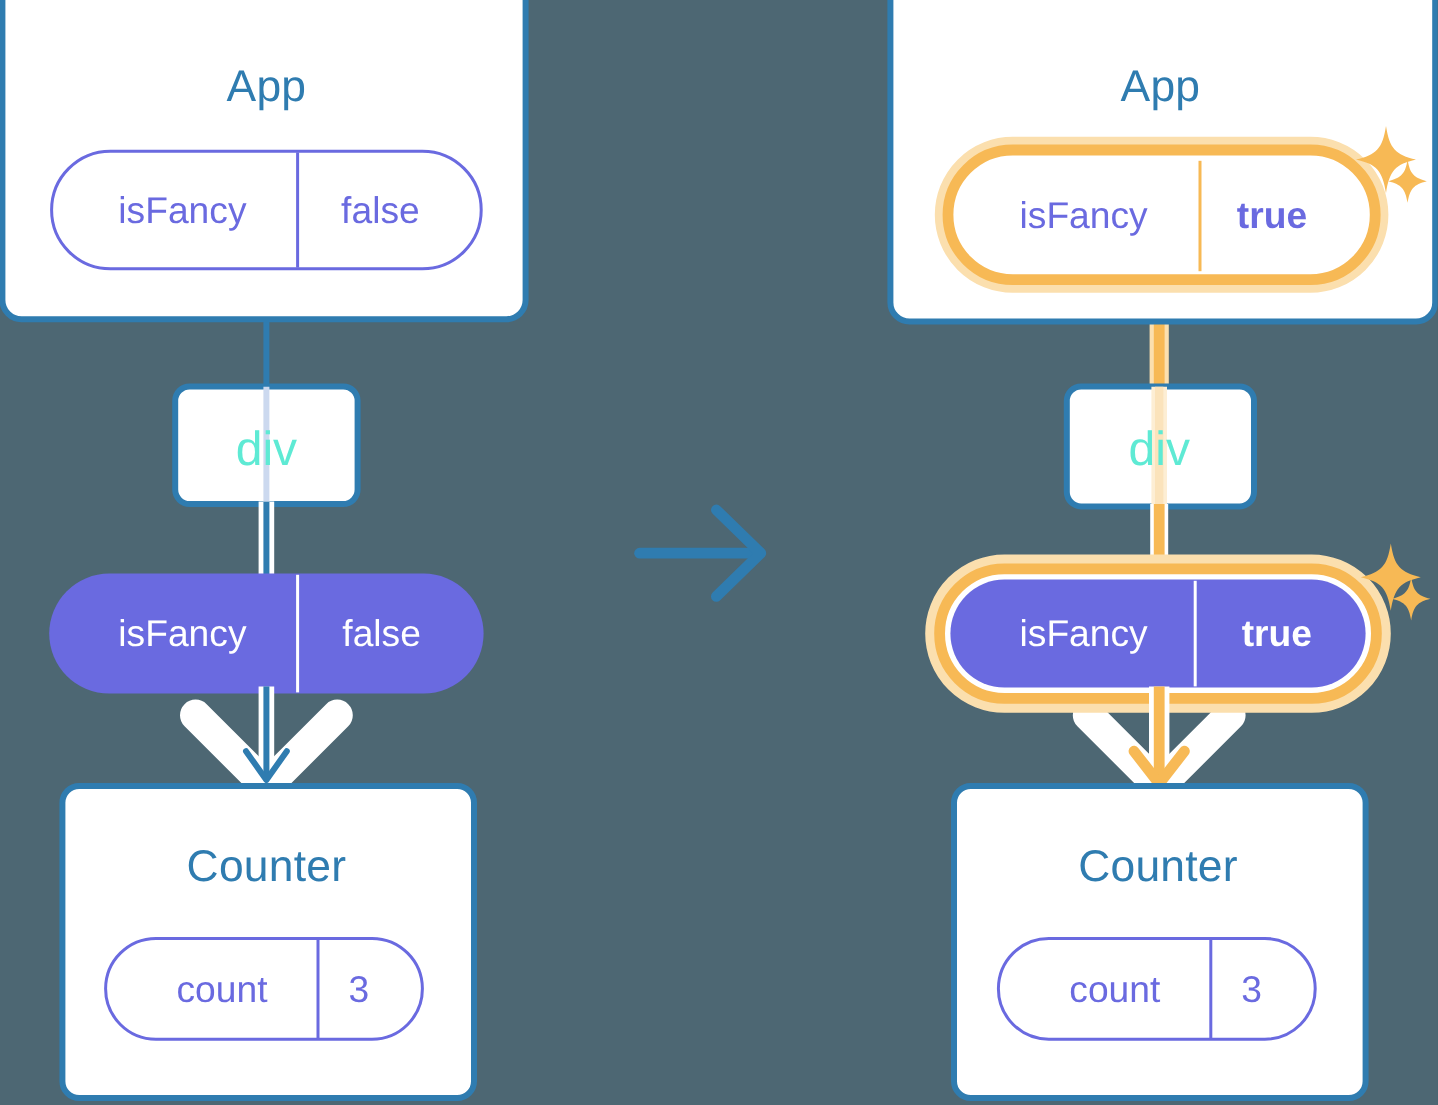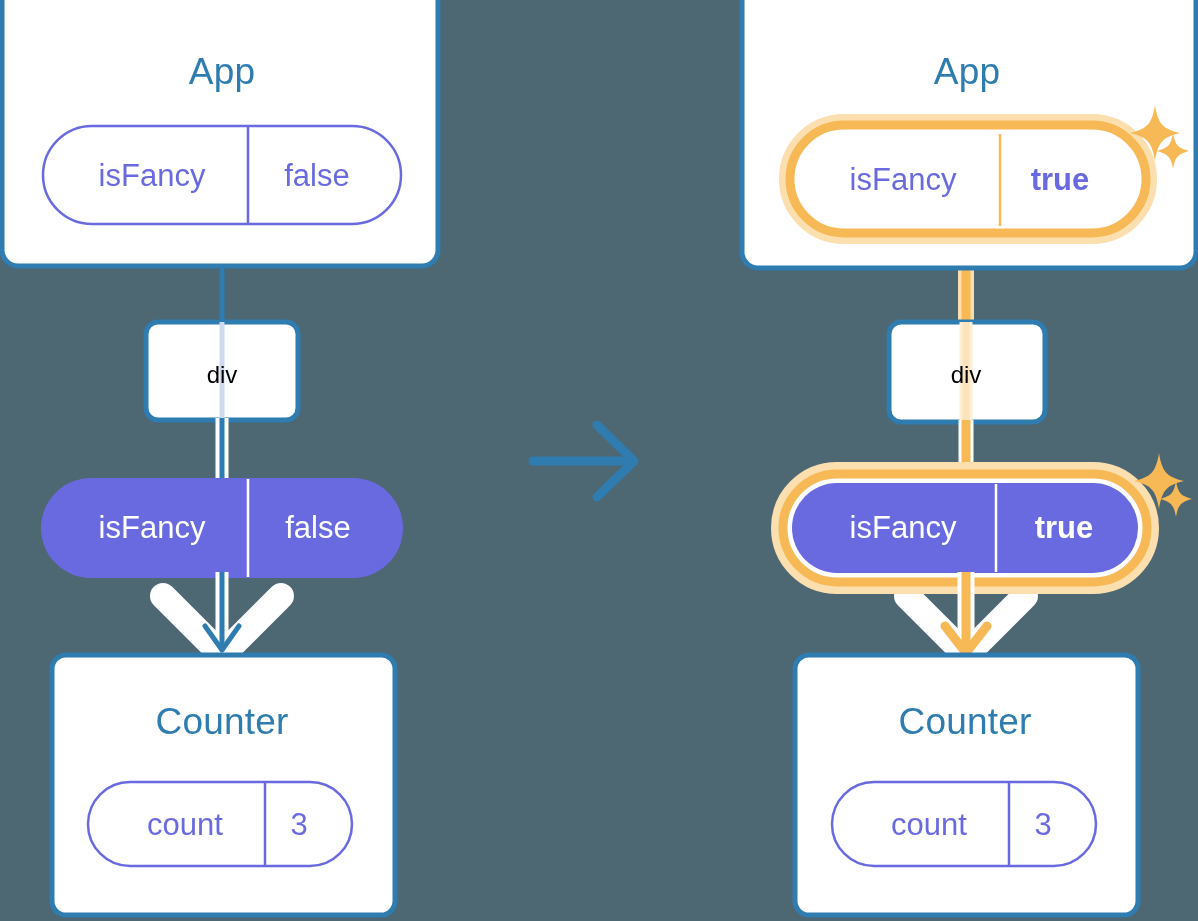--- a/index.html
+++ b/index.html
@@ -28,22 +28,22 @@
     white-space: nowrap;
     transform: translate(-50%, -50%);
     pointer-events: none;
   }
   .title-txt {
     font-size: 37px;
     color: #2f7cb0;
     letter-spacing: .2px;
   }
   .div-txt {
-    font-size: 24px;
-    color: #000000;
+    font-size: 40px;
+    color: #5eead4;
   }
   .pill-txt {
     font-size: 31px;
     color: #6a6ae0;
   }
   .pill-txt-on {
     font-size: 31px;
     color: #ffffff;
   }
   .pill-txt-on.bold { font-weight: bold; }

